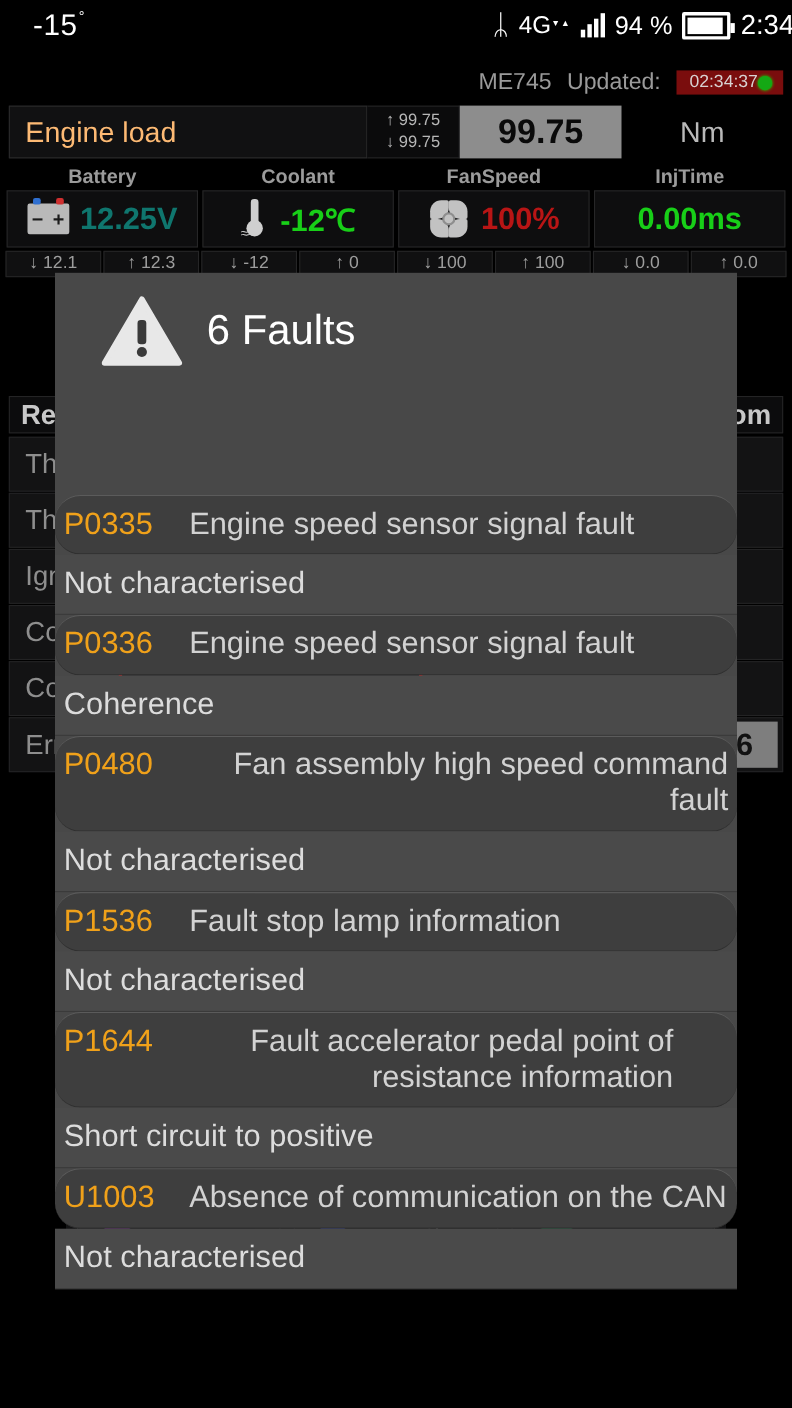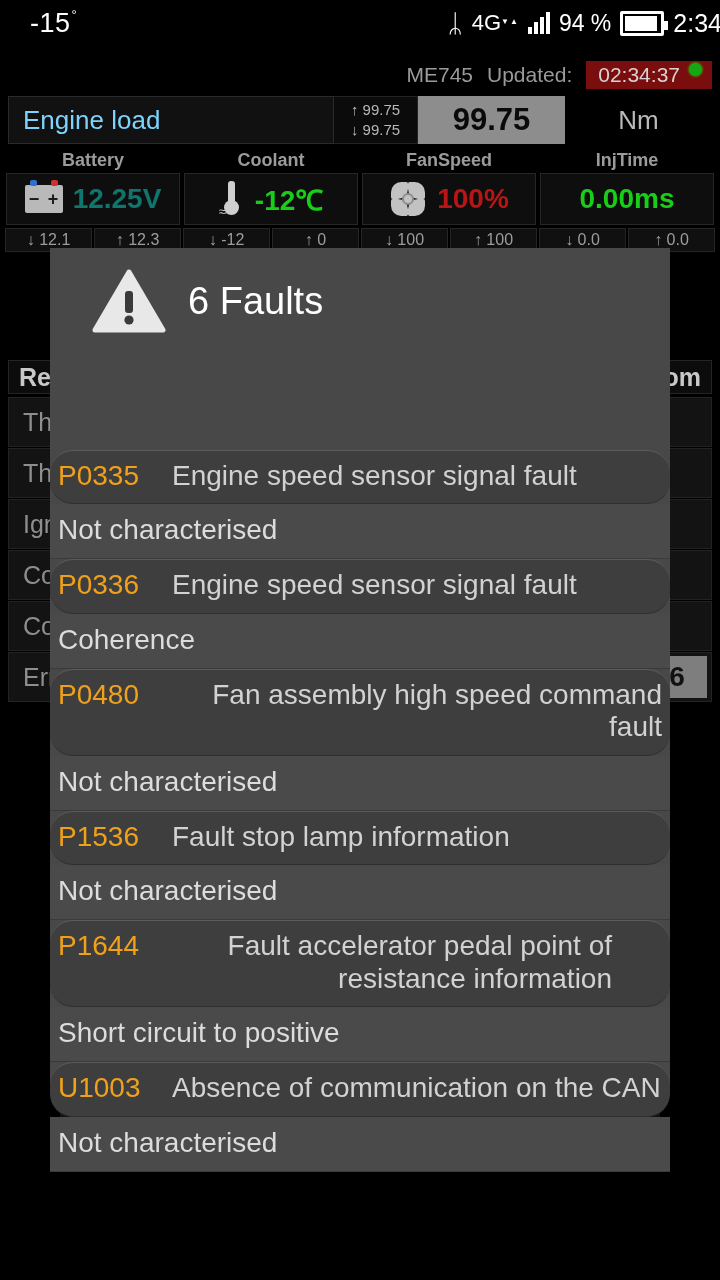--- a/index.html
+++ b/index.html
@@ -41,34 +41,34 @@
 
   
   .ecu-line {
     position: absolute; left: 0; top: 60px; width: 720px; height: 30px;
     display: flex; align-items: center; justify-content: flex-end;
     padding-right: 8px; gap: 14px;
   }
   .ecu-name { color: #9a9a9a; font-size: 21px; }
   .ecu-upd { color: #9a9a9a; font-size: 21px; }
   .ecu-time {
-    background: #7a0d0d; color: #d8d2d2; font-size: 21px;
-    padding: 2px 10px 2px 12px; display: flex; align-items: flex-start; gap: 9px;
+    background: #7a0d0d; color: #d8d2d2; font-size: 16px;
+    padding: 2px 10px 2px 12px; display: flex; align-items: center; 
   }
   .led { width: 13px; height: 13px; border-radius: 50%; background: #14a814; box-shadow: 0 0 3px #0f0; }
 
   
   .pgauge {
     position: absolute; left: 8px; top: 96px; width: 704px; height: 48px;
     display: flex; align-items: stretch;
   }
   .pg-name {
     flex: 0 0 326px; background: #111112; border: 1px solid #2b2b2c;
     display: flex; align-items: center; padding-left: 14px;
-    color: #7dd3fc; font-size: 26px;
+    color: #fdba74; font-size: 26px;
   }
   .pg-mm {
     flex: 0 0 84px; background: #0b0b0c; border: 1px solid #242425; border-left: none;
     display: flex; flex-direction: column; justify-content: center; align-items: center;
     color: #b7b7b7; font-size: 15px; line-height: 1.35;
   }
   .pg-val {
     flex: 0 0 147px; background: #8d8d8d; color: #0a0a0a;
     display: flex; align-items: center; justify-content: center;
     font-size: 31px; font-weight: bold;

